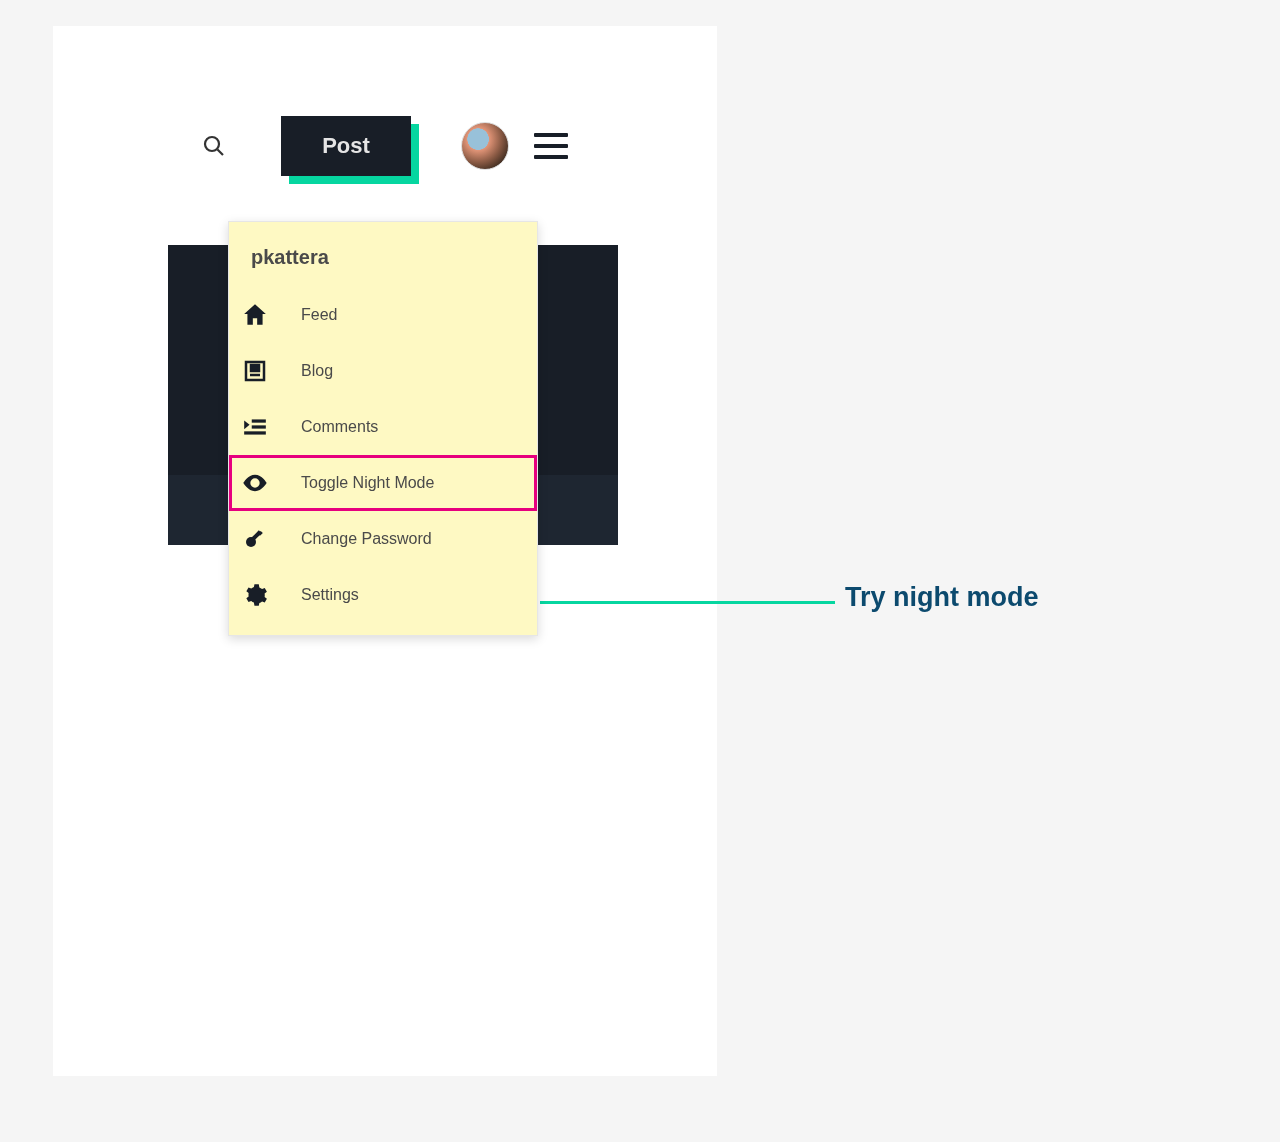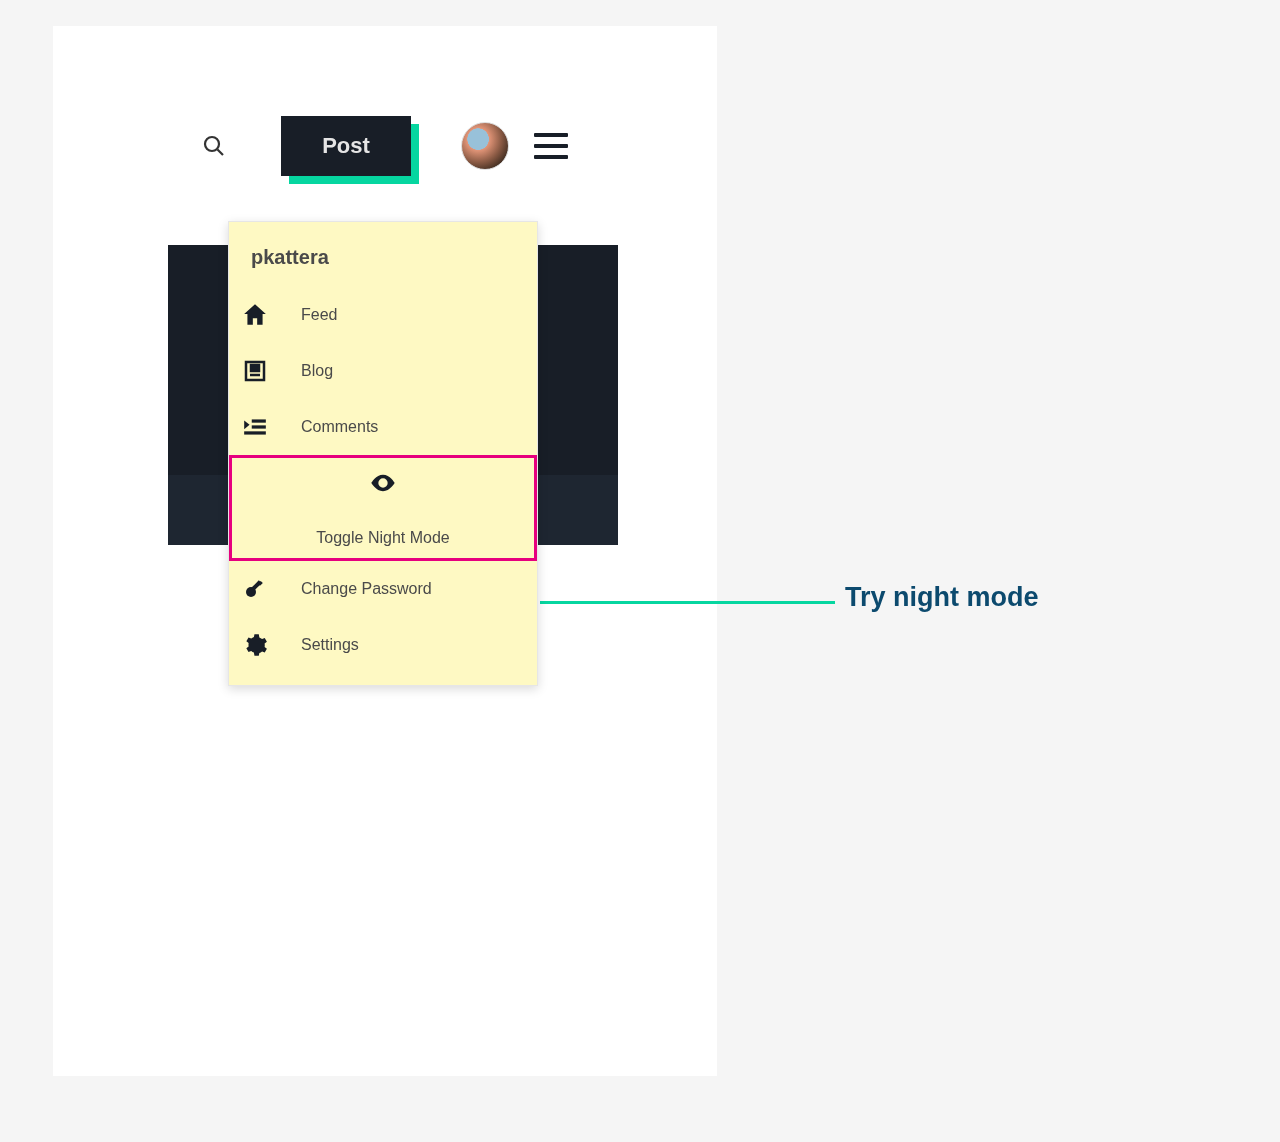--- a/index.html
+++ b/index.html
@@ -129,21 +129,20 @@
     height: 28px;
     flex-shrink: 0;
     display: flex;
     align-items: center;
     justify-content: center;
     color: #181e27;
   }
   .menu-item.highlighted {
     outline: 3px solid #e6007e;
     outline-offset: -3px;
-    flex-direction: column;
   }
   
   .callout-line {
     position: absolute;
     left: 540px;
     top: 601px;
     width: 295px;
     height: 3px;
     background: #06d6a0;
     z-index: 5;

